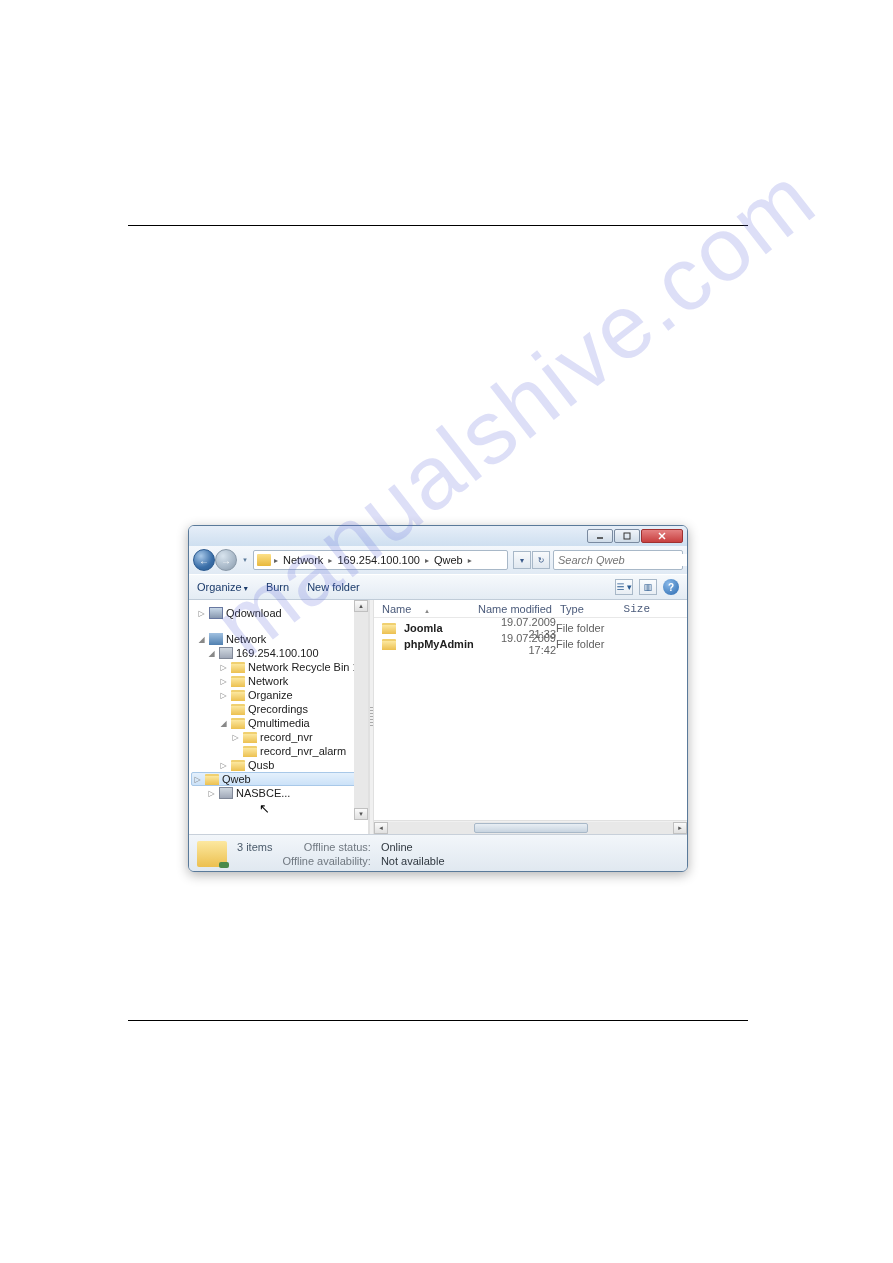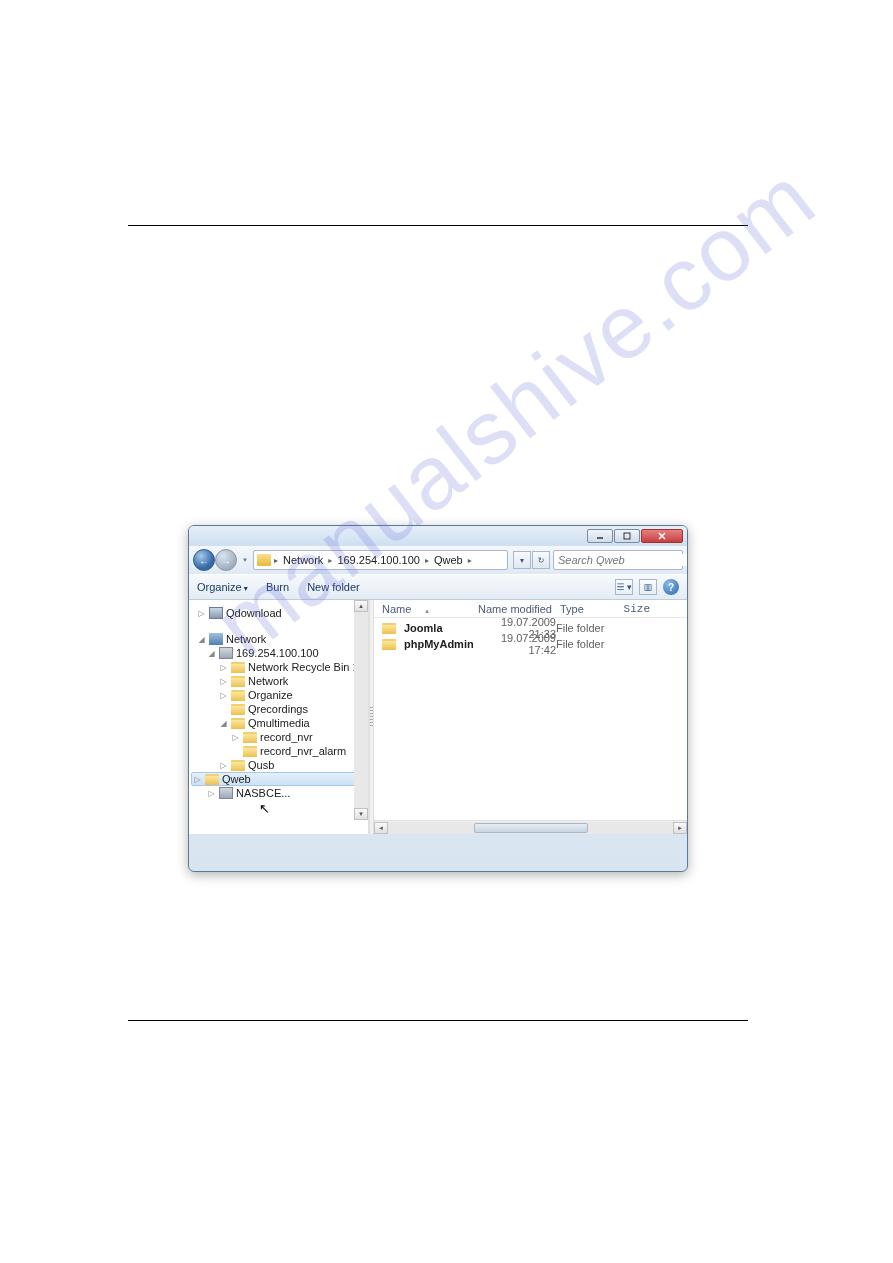--- a/index.html
+++ b/index.html
@@ -261,14 +261,25 @@
       <div class="hscroll">
         <div class="arrow">◂</div>
         <div class="track">
             <div class="thumb"></div>
           </div>
         <div class="arrow">▸</div>
       </div>
     </div>
   </div>
 
+  <div class="status-bar">
+    <div class="status-icon"></div>
+    <div class="status-text">
+      <span>3 items</span>
+      <span class="status-label">Offline status:</span>
+      <span class="status-value">Online</span>
+      <span></span>
+      <span class="status-label">Offline availability:</span>
+      <span class="status-value">Not available</span>
+    </div>
+  </div>
 
 </div>
 
 </body></html>

